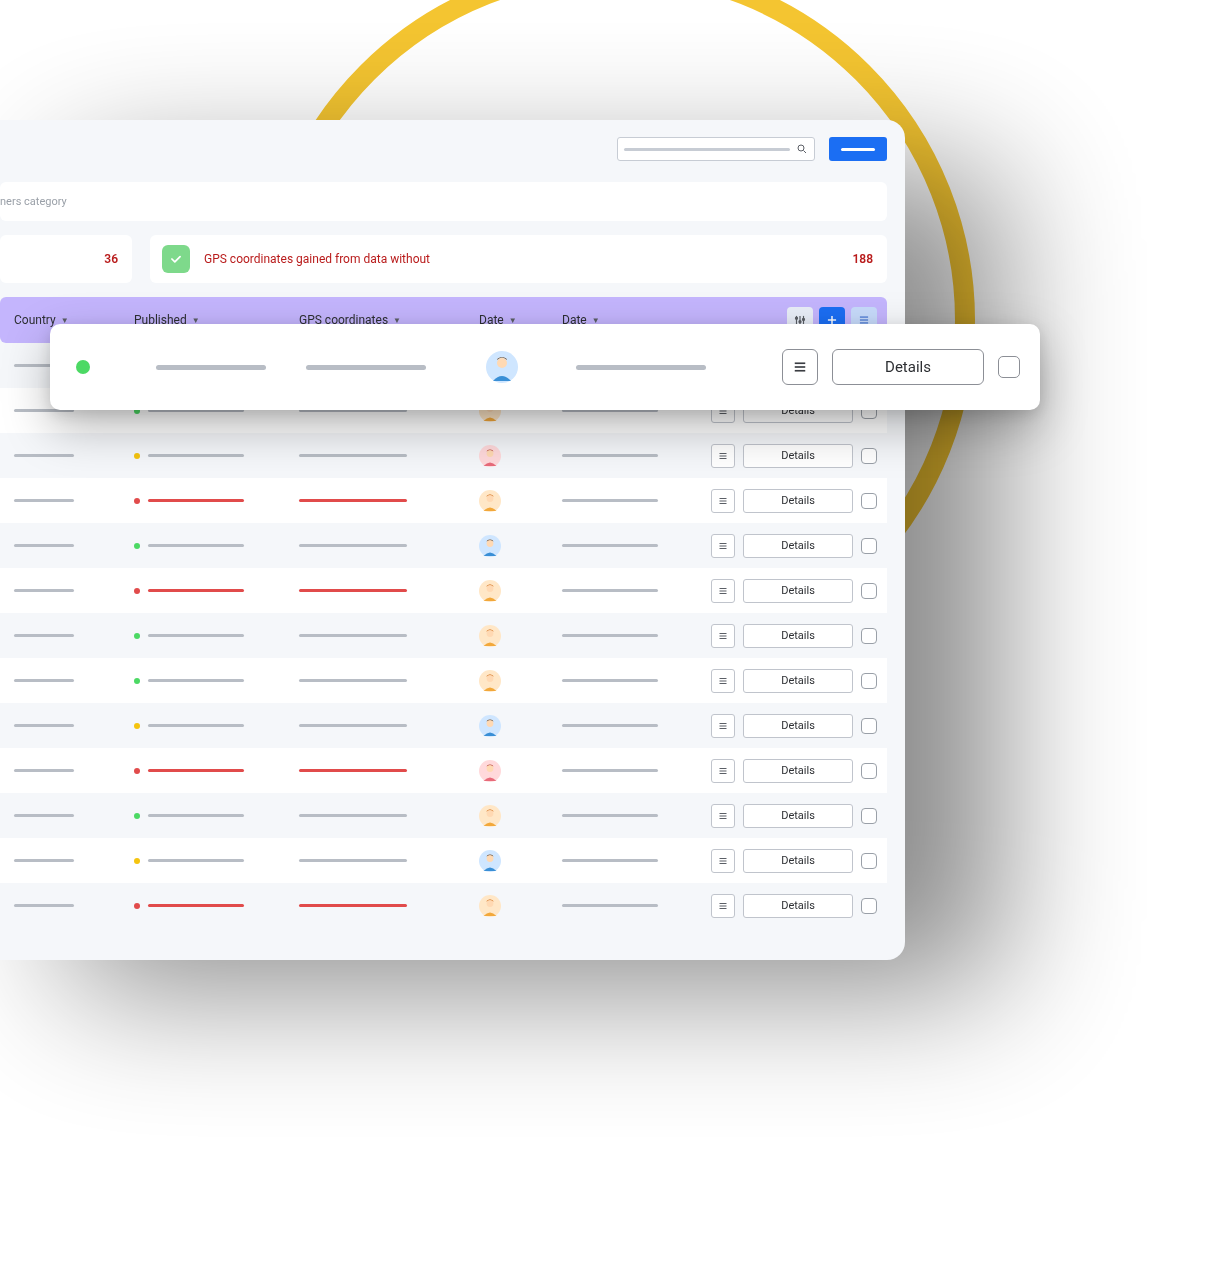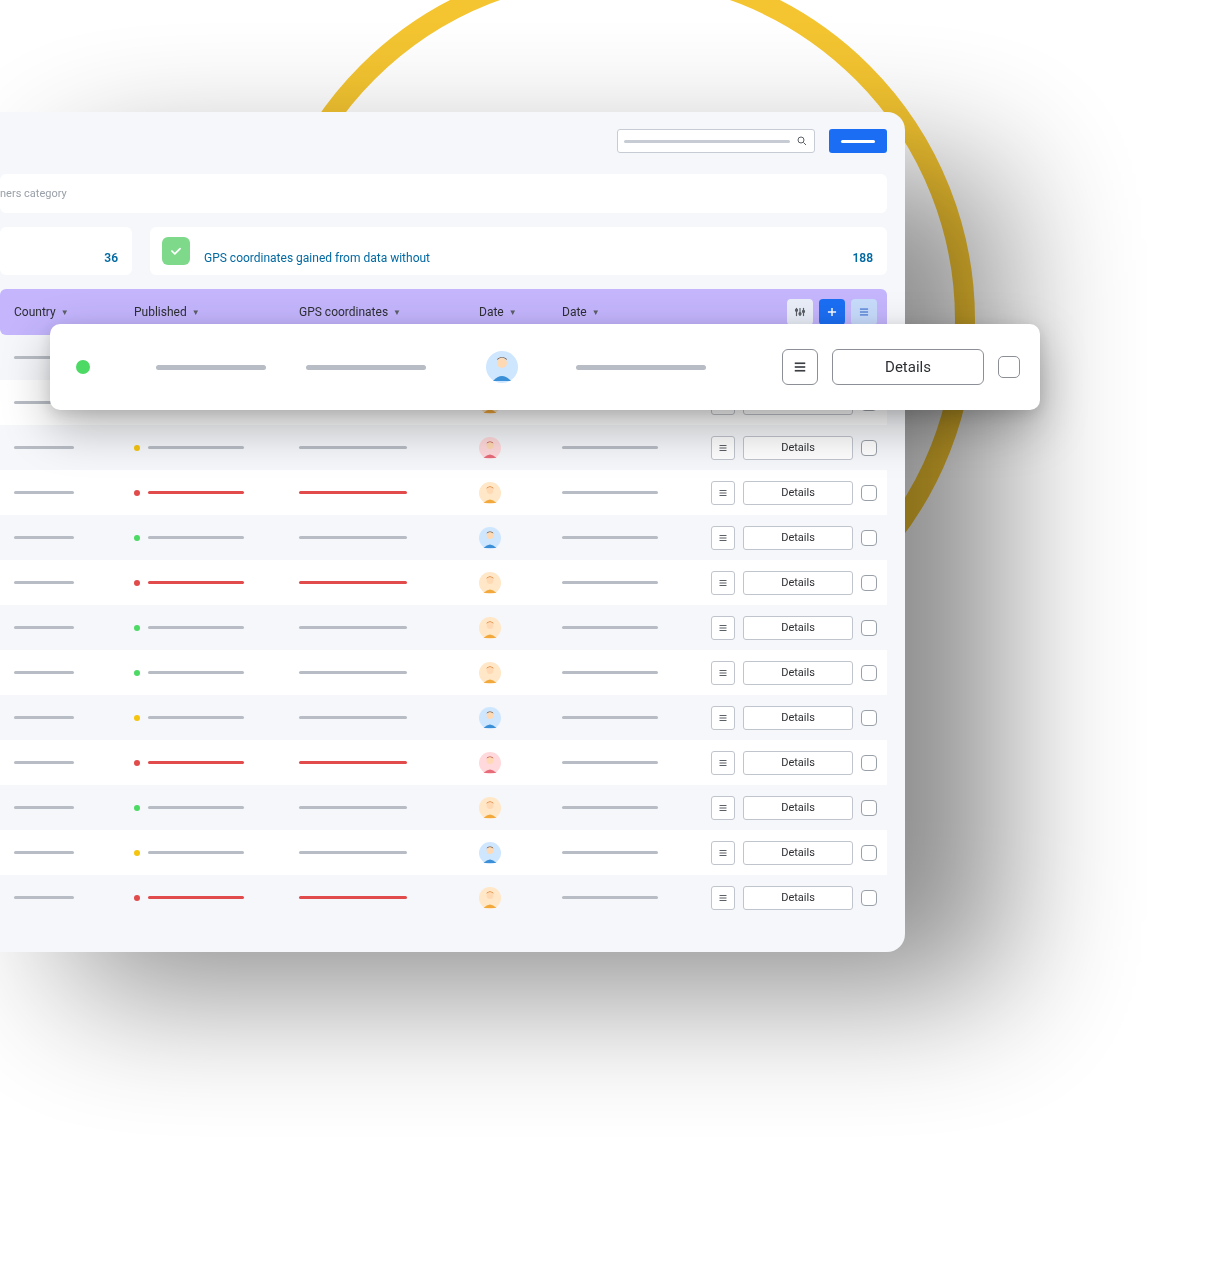--- a/index.html
+++ b/index.html
@@ -26,21 +26,21 @@
     background: #000;
     border-radius: 18px;
     filter: blur(70px);
     opacity: 0.45;
     z-index: 1;
   }
 
   
   .window {
     position: absolute;
-    left: 0; top: 112px;
+    left: 0; top: 120px;
     width: 905px; height: 840px;
     background: #f5f7fa;
     border-radius: 0 18px 18px 0;
     overflow: hidden;
     z-index: 2;
   }
 
   
   .topbar {
     height: 58px;
@@ -84,24 +84,24 @@
 
   
   .stat-row {
     display: flex; gap: 18px;
     margin: 14px 18px 0 0;
   }
   .stat-card {
     flex: 1;
     background: #fff;
     border-radius: 6px;
-    display: flex; align-items: flex-end;
+    display: flex; align-items: center;
     padding: 10px 14px 10px 12px;
     gap: 14px;
-    font-size: 12px; color: #0369a1;
+    font-size: 12px; color: #b91c1c;
   }
   .stat-card.first { flex: 0 0 132px; justify-content: flex-end; padding-left: 14px; }
   .stat-card .icon {
     width: 28px; height: 28px; border-radius: 6px;
     display: flex; align-items: center; justify-content: center;
     flex-shrink: 0;
   }
   .stat-card .icon.ok { background: #7ed98b; }
   .stat-card .icon.bad { background: #ffd6d2; }
   .stat-card .icon svg { width: 14px; height: 14px; }

